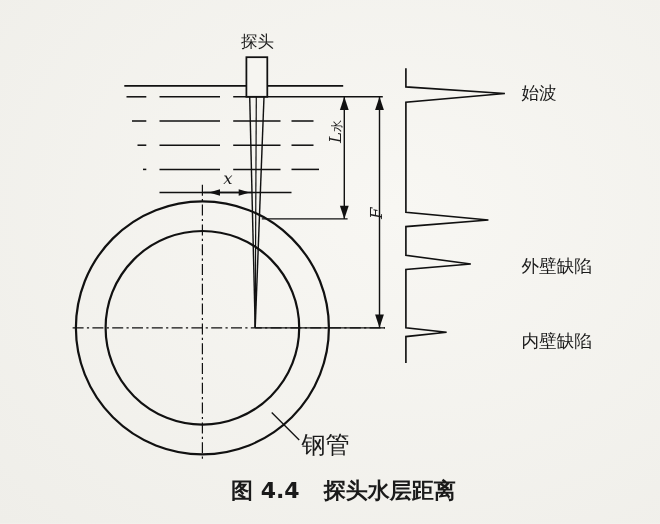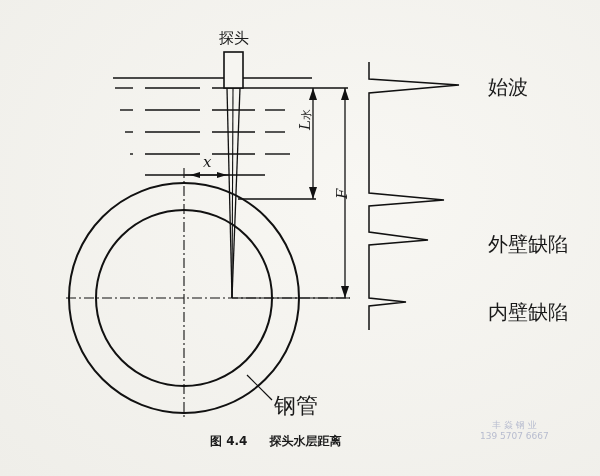--- a/index.html
+++ b/index.html
@@ -25,21 +25,21 @@
       left: 0; top: 0;
     }
     .lbl {
       position: absolute;
       color: #1a1a1a;
       font-size: 16px;
       line-height: 1;
       white-space: nowrap;
     }
     .probe-label { left: 219px; top: 31px; font-size: 15px; }
-    .wave-label { left: 488px; font-size: 20px; }
+    .wave-label { left: 474px; font-size: 16px; }
     .pipe-label { left: 274px; top: 395px; font-size: 22px; }
     .dim-x {
       position: absolute;
       left: 203px; top: 153px;
       font-family: "DejaVu Serif", serif;
       font-style: italic;
       font-size: 15px;
       color: #1a1a1a;
     }
     .dim-lwater {
@@ -66,21 +66,21 @@
       font-family: "DejaVu Serif", serif;
       font-style: italic;
       font-size: 15px;
       color: #1a1a1a;
     }
     .caption {
       position: absolute;
       left: 210px; top: 433px;
       font-family: "DejaVu Sans", sans-serif;
       font-weight: bold;
-      font-size: 12px;
+      font-size: 20px;
       color: #1a1a1a;
       white-space: nowrap;
     }
     .caption .num { margin-right: 22px; }
     .watermark {
       position: absolute;
       left: 480px; top: 420px;
       color: #b7bccf;
       font-size: 9px;
       line-height: 11px;
@@ -170,17 +170,13 @@
   <span class="lbl wave-label" style="top:77px">始波</span>
   <span class="lbl wave-label" style="top:234px">外壁缺陷</span>
   <span class="lbl wave-label" style="top:302px">内壁缺陷</span>
 
   <span class="lbl pipe-label">钢管</span>
 
   <div class="caption">
     <span class="num">图 4.4</span><span>探头水层距离</span>
   </div>
 
-  <div class="watermark">
-    <div>丰 焱 钢 业</div>
-    <div>139 5707 6667</div>
-  </div>
 </div>
 
 </body></html>

